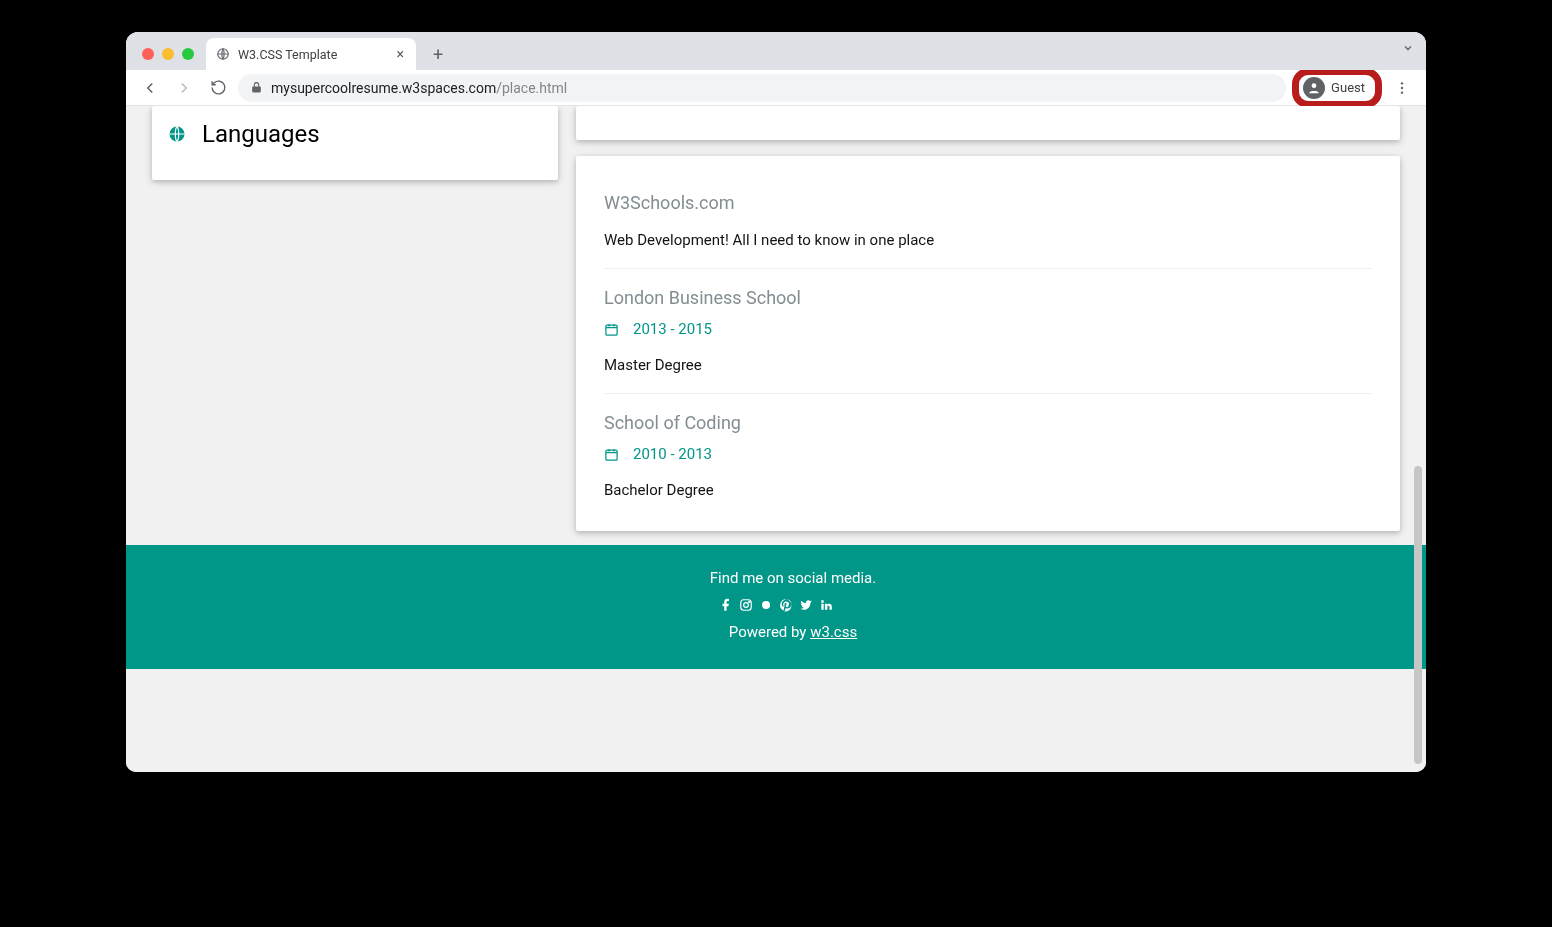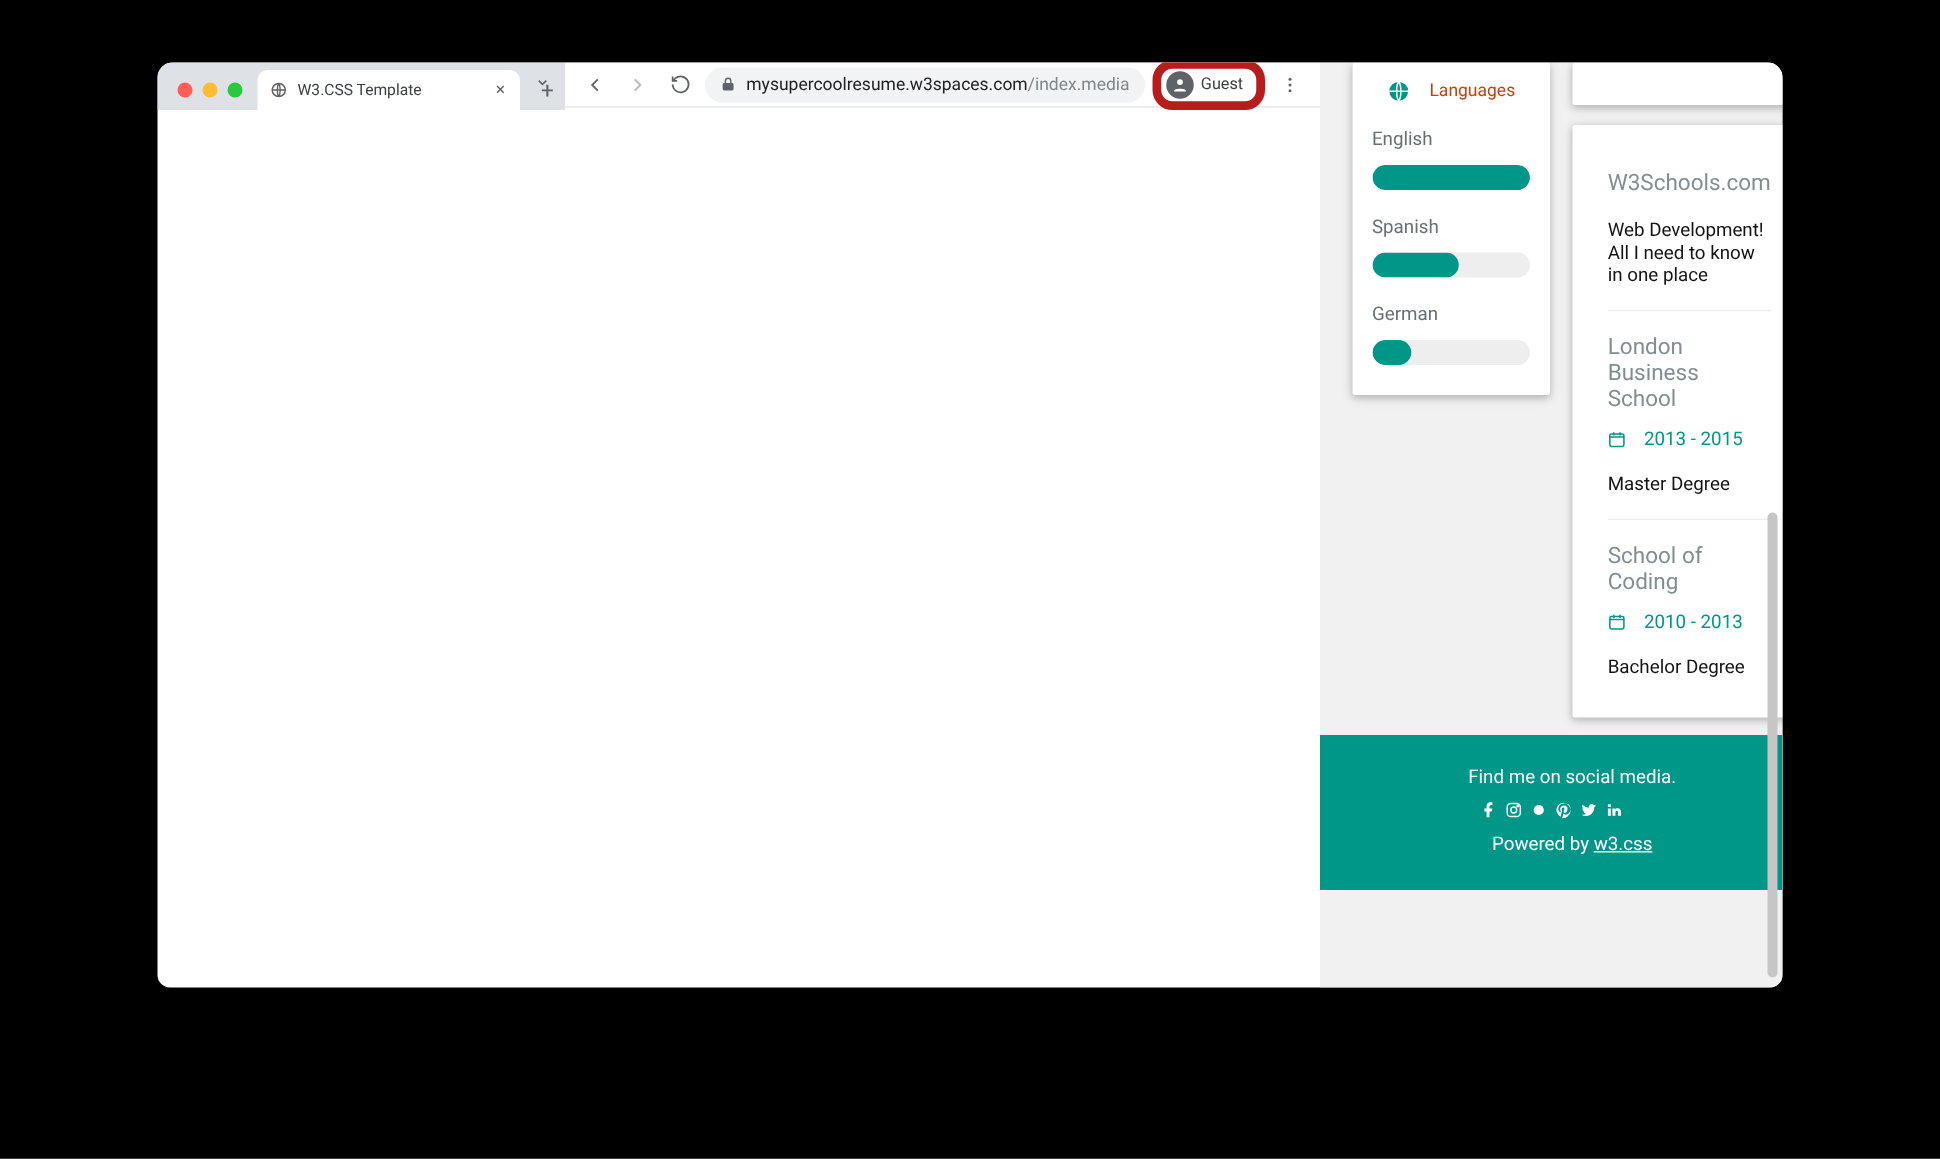--- a/index.html
+++ b/index.html
@@ -9,26 +9,26 @@
     background: #000;
     display: flex;
     align-items: flex-start;
     justify-content: center;
     padding-top: 0;
   }
 
   .browser-window {
     width: 1300px;
     height: 740px;
-    margin-top: 50px;
+    margin-top: 32px;
     background: #fff;
     border-radius: 12px 12px 10px 10px;
     box-shadow: 0 10px 30px rgba(0,0,0,.5);
     display: flex;
-    flex-direction: row;
+    flex-direction: column;
     overflow: hidden;
     position: relative;
   }
 
   
   .tab-strip {
     height: 38px;
     background: #dee1e6;
     display: flex;
     align-items: flex-end;
@@ -101,21 +101,21 @@
   .right-col { flex:1; }
 
   .card {
     background:#fff;
     box-shadow: 0 2px 5px rgba(0,0,0,.16), 0 2px 10px rgba(0,0,0,.12);
     border-radius:2px;
   }
   .left-card { padding: 0 0 18px 0; margin-top:0; }
   .left-card .section-heading {
     display:flex; align-items:center; gap:16px;
-    color:#c2410c; font-size:14px; padding: 14px 28px;
+    color:#000000; font-size:24px; padding: 14px 16px;
   }
   .teal { color:#009688; }
   .lang-block { padding: 6px 16px 2px; }
   .lang-name { color:#676f75; font-size:15px; margin-bottom:12px; }
   .progress { width:100%; height:20px; background:#eeeeee; border-radius:12px; overflow:hidden; margin-bottom:12px;}
   .progress > .bar { height:100%; background:#009688; border-radius:12px; }
 
   .right-gap-card { height:34px; background:#fff; box-shadow: 0 2px 5px rgba(0,0,0,.16),0 2px 10px rgba(0,0,0,.12); border-radius:2px; margin-bottom:16px;}
   .edu-card { padding: 18px 28px 28px; }
   .edu-title { display:flex; align-items:center; gap:22px; font-size:28px; color:#5e6b72; font-weight:400;}
@@ -191,21 +191,21 @@
           <path d="M3 12a9 9 0 1 0 3-6.7L3 8"></path>
           <path d="M3 3v5h5"></path>
         </svg>
     </div>
     <div class="omnibox">
       <span class="lock">
         <svg width="13" height="13" viewBox="0 0 24 24" fill="currentColor">
             <path d="M12 2a5 5 0 0 0-5 5v3H6a2 2 0 0 0-2 2v7a2 2 0 0 0 2 2h12a2 2 0 0 0 2-2v-7a2 2 0 0 0-2-2h-1V7a5 5 0 0 0-5-5zm-3 5a3 3 0 1 1 6 0v3H9V7z"></path>
           </svg>
       </span>
-      <span><span class="url-host">mysupercoolresume.w3spaces.com</span><span class="url-path">/index.media</span></span>
+      <span><span class="url-host">mysupercoolresume.w3spaces.com</span><span class="url-path">/place.html</span></span>
     </div>
     <div class="profile-chip">
       <span class="avatar-blob">
         <svg width="14" height="14" viewBox="0 0 24 24" fill="#fff">
             <circle cx="12" cy="8" r="4"></circle>
             <path d="M4 20c0-4 16-4 16 0v1H4z"></path>
           </svg>
       </span>
       <span>Guest</span>
     </div>
@@ -226,40 +226,20 @@
           <div class="card left-card">
             <div class="section-heading">
               <span class="teal">
                 <svg width="18" height="18" viewBox="0 0 24 24" fill="currentColor">
                     <circle cx="12" cy="12" r="10" fill="currentColor"></circle>
                     <path d="M2 12h20M12 2c3 3 3 17 0 20M12 2c-3 3-3 17 0 20" stroke="#fff" stroke-width="1.6" fill="none"></path>
                   </svg>
               </span>
               <span>Languages</span>
             </div>
-            <div id="languages-container">
-                <div class="lang-block">
-    <div class="lang-name">English</div>
-    <div class="progress" style="">
-      <div class="bar" style="width:100%"></div>
-    </div>
-                </div>
-                <div class="lang-block">
-    <div class="lang-name">Spanish</div>
-    <div class="progress" style="">
-      <div class="bar" style="width:55%"></div>
-    </div>
-                </div>
-                <div class="lang-block">
-    <div class="lang-name">German</div>
-    <div class="progress" style="margin-bottom:4px;">
-      <div class="bar" style="width:25%"></div>
-    </div>
-                </div>
-              </div>
           </div>
         </div>
 
         <div class="right-col">
           <div class="right-gap-card"></div>
           <div class="card edu-card">
             <div id="education-container">
                 <div class="edu-entry">
     <div class="edu-school">W3Schools.com</div>
     <div class="edu-desc">Web Development! All I need to know in one place</div>

